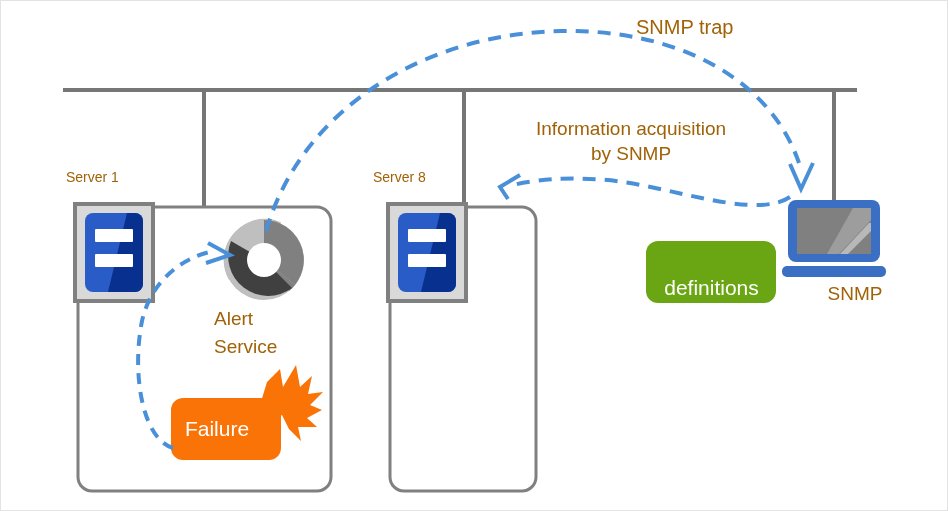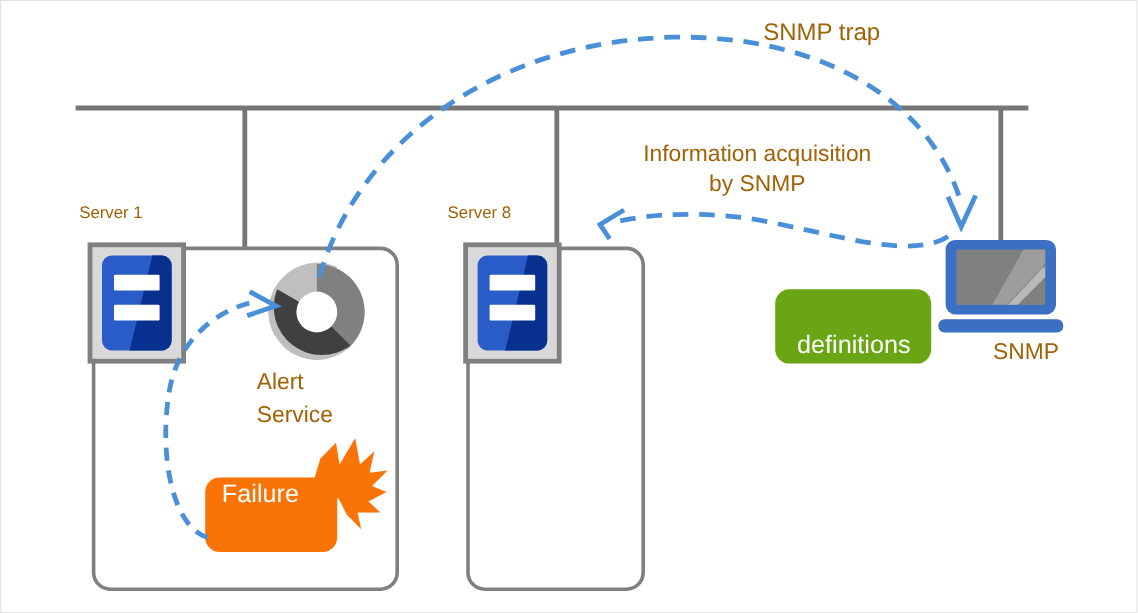--- a/index.html
+++ b/index.html
@@ -160,21 +160,21 @@
 
   </svg>
 
   <div class="lbl lbl-server" style="left:65px; top:168px;">Server 1</div>
 
   <div class="lbl lbl-server" style="left:372px; top:168px;">Server 8</div>
 
   <div class="lbl lbl-alert" style="left:213px; top:306px; width:100px;">Alert</div>
   <div class="lbl lbl-alert" style="left:213px; top:310px; width:100px;margin-top:24px;">Service</div>
 
-  <div class="boxtext boxtext-failure" style="left:170px; top:398px; width:92px;">Failure</div>
+  <div class="boxtext boxtext-failure" style="left:170px; top:415px; width:92px;">Failure</div>
 
   <div class="boxtext boxtext-mib" style="left:645px; top:274px; width:131px;">definitions</div>
 
   <div class="lbl lbl-manager" style="left:804px; top:281px; width:100px;">SNMP</div>
 
   <div class="lbl lbl-snmp-trap" style="left:635px; top:15px;">SNMP trap</div>
 
   <div class="lbl lbl-info" style="left:510px; top:116px; width:240px;">Information  acquisition</div>
   <div class="lbl lbl-info" style="left:510px; top:141px; width:240px;">by SNMP</div>
 

